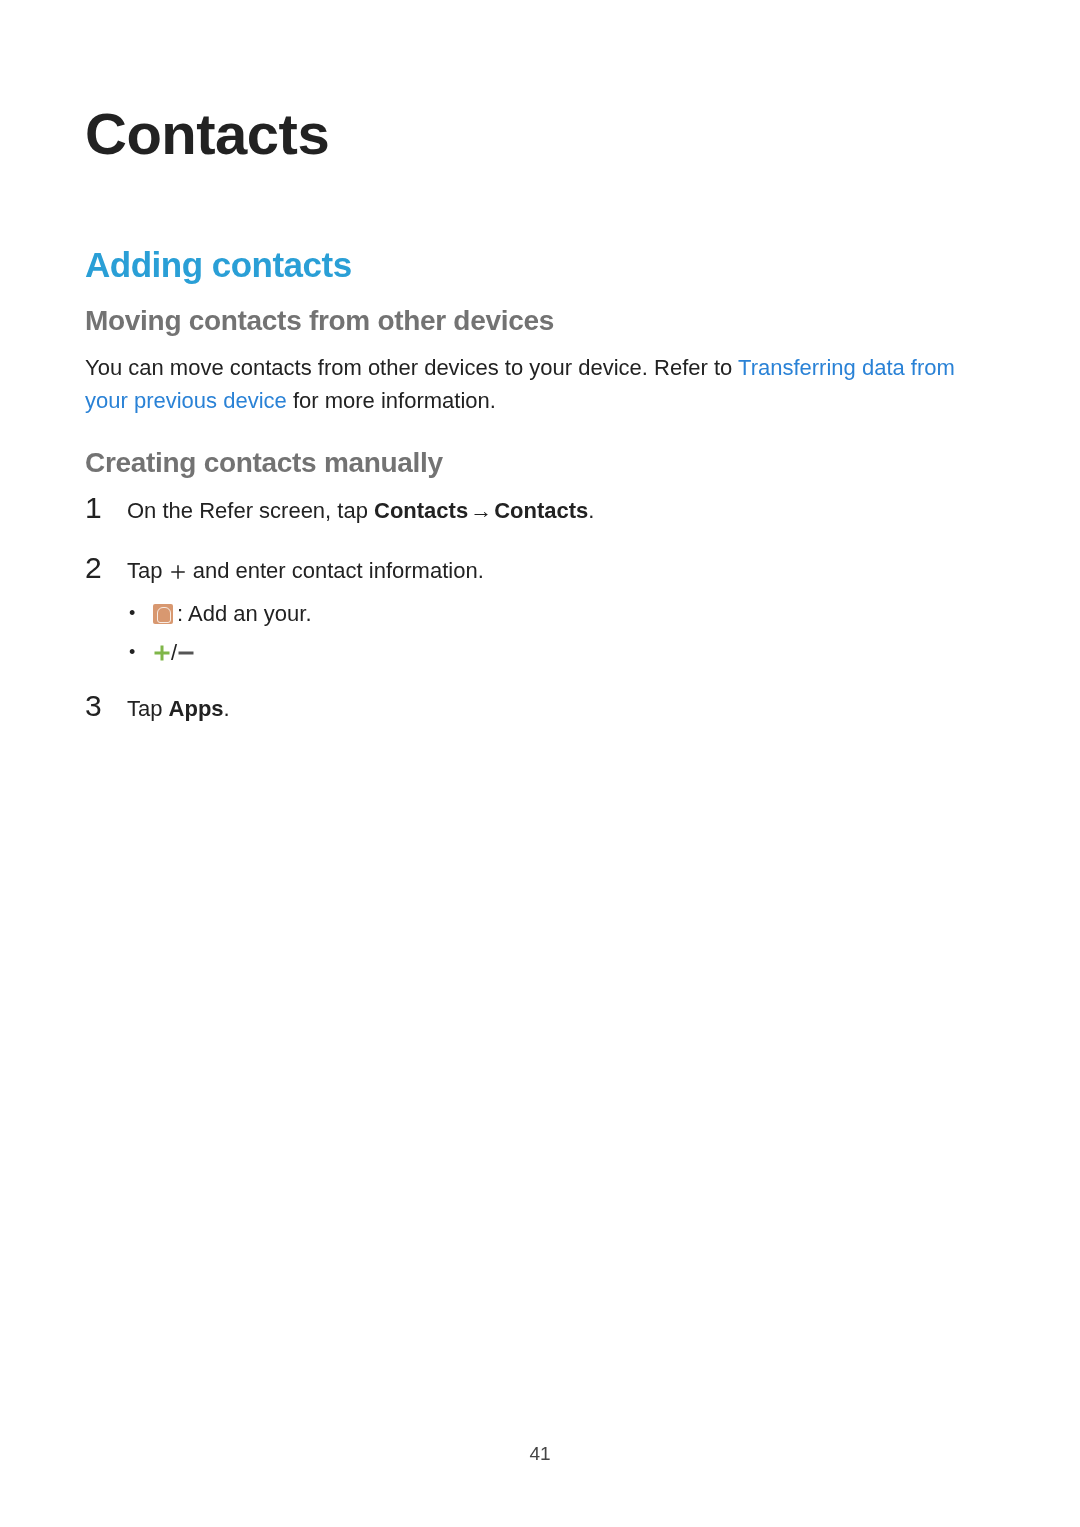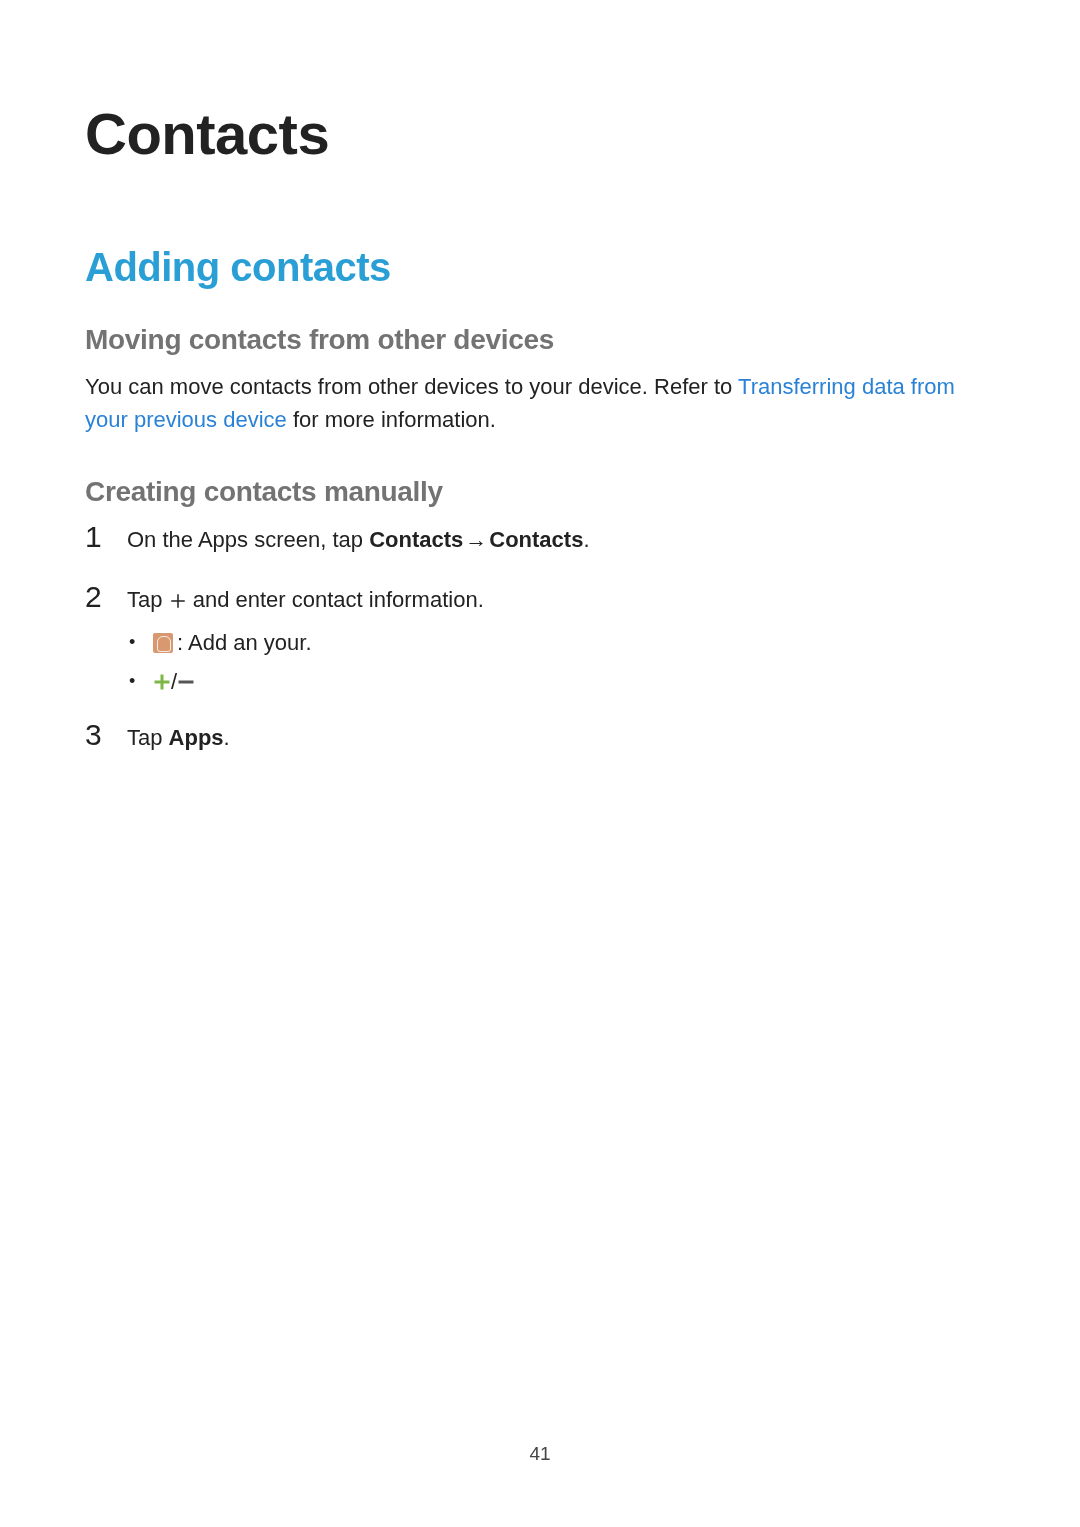--- a/index.html
+++ b/index.html
@@ -17,38 +17,38 @@
       padding: 100px 85px 60px 85px;
     }
     h1.page-title {
       font-size: 58px;
       font-weight: 700;
       color: #222;
       margin-bottom: 78px;
       letter-spacing: -0.5px;
     }
     h2.section-title {
-      font-size: 40px;
+      font-size: 35px;
       font-weight: 600;
       color: #2a9fd6;
-      margin-bottom: 34px;
+      margin-bottom: 20px;
       letter-spacing: -0.5px;
     }
     h3.subsection-title {
       font-size: 28px;
       font-weight: 600;
       color: #737373;
       margin-bottom: 14px;
       letter-spacing: -0.3px;
     }
     p.body-text {
       font-size: 22px;
       line-height: 1.5;
       color: #222;
-      margin-bottom: 40px;
+      margin-bottom: 30px;
     }
     .link {
       color: #2a82d6;
     }
     .steps {
       list-style: none;
       counter-reset: step;
     }
     .step {
       display: flex;
@@ -150,21 +150,21 @@
   <span>You can move contacts from other devices to your device. Refer to </span><span class="link">Transferring data from your previous device</span><span> for more information.</span>
 </p>
 
 <h3 class="subsection-title">Creating contacts manually</h3>
 
 <ol class="steps">
 
   <li class="step">
     <span class="step-num">1</span>
     <span class="step-body">
-      <span>On the Apps screen, tap </span><span class="bold">Contacts</span><span class="bold arrow"> → </span><span class="bold">Contacts</span><span>.</span>
+      <span>On the Refer screen, tap </span><span class="bold">Contacts</span><span class="bold arrow"> → </span><span class="bold">Contacts</span><span>.</span>
     </span>
   </li>
 
   <li class="step">
     <span class="step-num">2</span>
     <span class="step-body step-content-wrap">
       <span>Tap </span><span class="icon plus-icon">
           <svg viewBox="0 0 24 24">
             <path d="M11 3h2v18h-2zM3 11h18v2H3z" fill="currentColor"></path>
           </svg>

